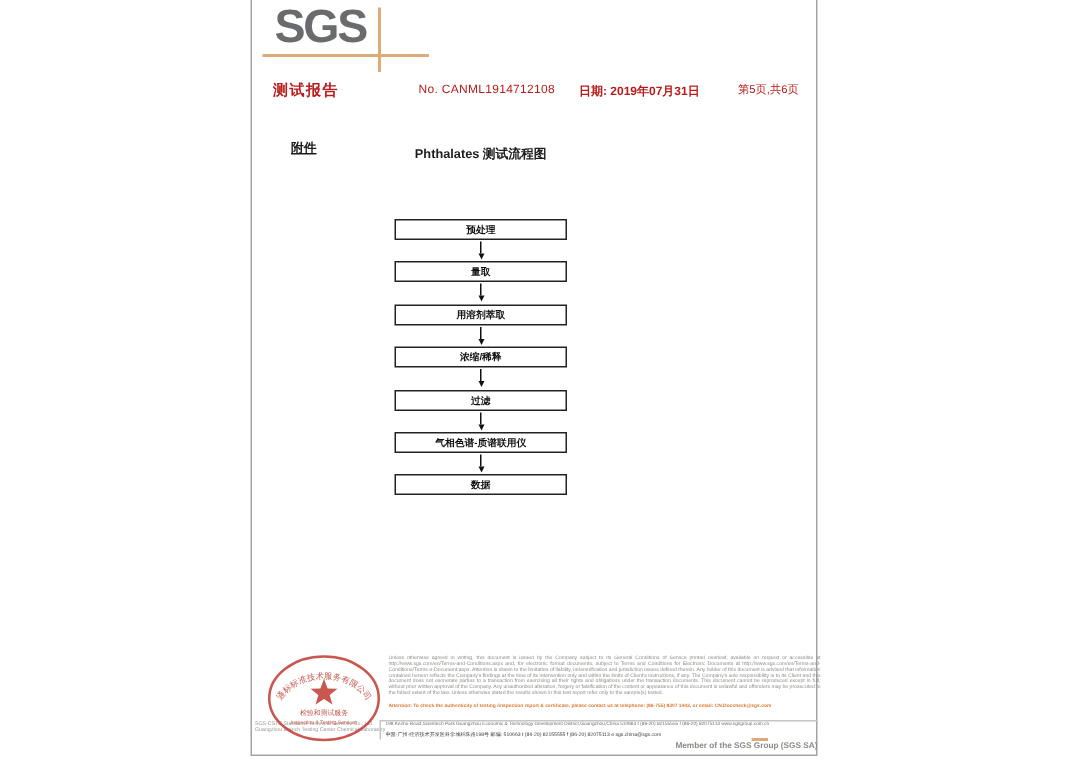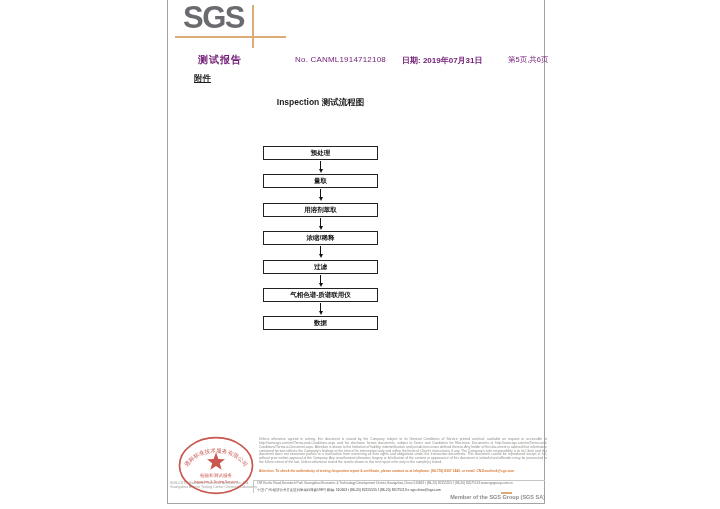--- a/index.html
+++ b/index.html
@@ -6,26 +6,26 @@
     font-family:"Liberation Sans","DejaVu Sans",sans-serif;}
   *{box-sizing:border-box;}
   #page{position:absolute;left:167px;top:-6px;width:378px;height:510px;background:#fff;
     border:1px solid #a3a3a3;}
   
   .logo{position:absolute;left:15px;top:7px;font-size:31px;line-height:1;font-weight:bold;
     color:var(--sgs-gray);letter-spacing:-1.5px;}
   .crop-h{position:absolute;left:7px;top:41px;width:111px;height:2px;background:var(--accent-tan);}
   .crop-v{position:absolute;left:84px;top:10px;width:2px;height:43px;background:var(--accent-tan);}
   
-  .hrow{position:absolute;top:58px;left:16px;width:100%;height:14px;color:#701a75;}
+  .hrow{position:absolute;top:58px;left:0;width:100%;height:14px;color:#b91c1c;}
   .h-title{position:absolute;left:14px;top:0;font-size:10px;font-weight:bold;letter-spacing:1px;}
   .h-no{position:absolute;left:111px;top:2px;font-size:8px;font-weight:normal;letter-spacing:.2px;}
   .h-date{position:absolute;left:218px;top:2px;font-size:8px;font-weight:bold;}
   .h-pages{position:absolute;left:324px;top:2px;font-size:7.5px;}
-  .attach{position:absolute;left:26px;top:78px;font-size:8.5px;font-weight:bold;color:#1c1c1c;text-decoration:underline;}
+  .attach{position:absolute;left:26px;top:98px;font-size:8.5px;font-weight:bold;color:#1c1c1c;text-decoration:underline;}
   
   .flow-title{position:absolute;left:75px;top:102px;width:155px;text-align:center;
     font-size:8.5px;font-weight:bold;color:#1c1c1c;}
   .fbox{position:absolute;left:95px;width:115px;height:14px;border:1px solid #222;background:#fff;
     display:flex;align-items:center;justify-content:center;font-size:6.5px;font-weight:bold;color:#111;}
   .arrow{position:absolute;left:146px;width:13px;}
   .arrow::before{content:"";display:block;margin:0 auto;width:1px;height:8px;background:#111;}
   .arrow::after{content:"";display:block;margin:0 auto;width:0;height:0;
     border-left:2.5px solid transparent;border-right:2.5px solid transparent;border-top:4.5px solid #111;}
   
@@ -59,21 +59,21 @@
 
   <div class="hrow">
     <span class="h-title">测试报告</span>
     <span class="h-no">No. CANML1914712108</span>
     <span class="h-date">日期: 2019年07月31日</span>
     <span class="h-pages">第5页,共6页</span>
   </div>
 
   <div class="attach">附件</div>
 
-  <div class="flow-title">Inspection 测试流程图</div>
+  <div class="flow-title">Phthalates 测试流程图</div>
 
   <div class="fbox" style="top:151px">预处理</div>
   <div class="arrow" style="top:166px"></div>
   <div class="fbox" style="top:179px">量取</div>
   <div class="arrow" style="top:194px"></div>
   <div class="fbox" style="top:208px">用溶剂萃取</div>
   <div class="arrow" style="top:223px"></div>
   <div class="fbox" style="top:236px">浓缩/稀释</div>
   <div class="arrow" style="top:251px"></div>
   <div class="fbox" style="top:265px">过滤</div>

